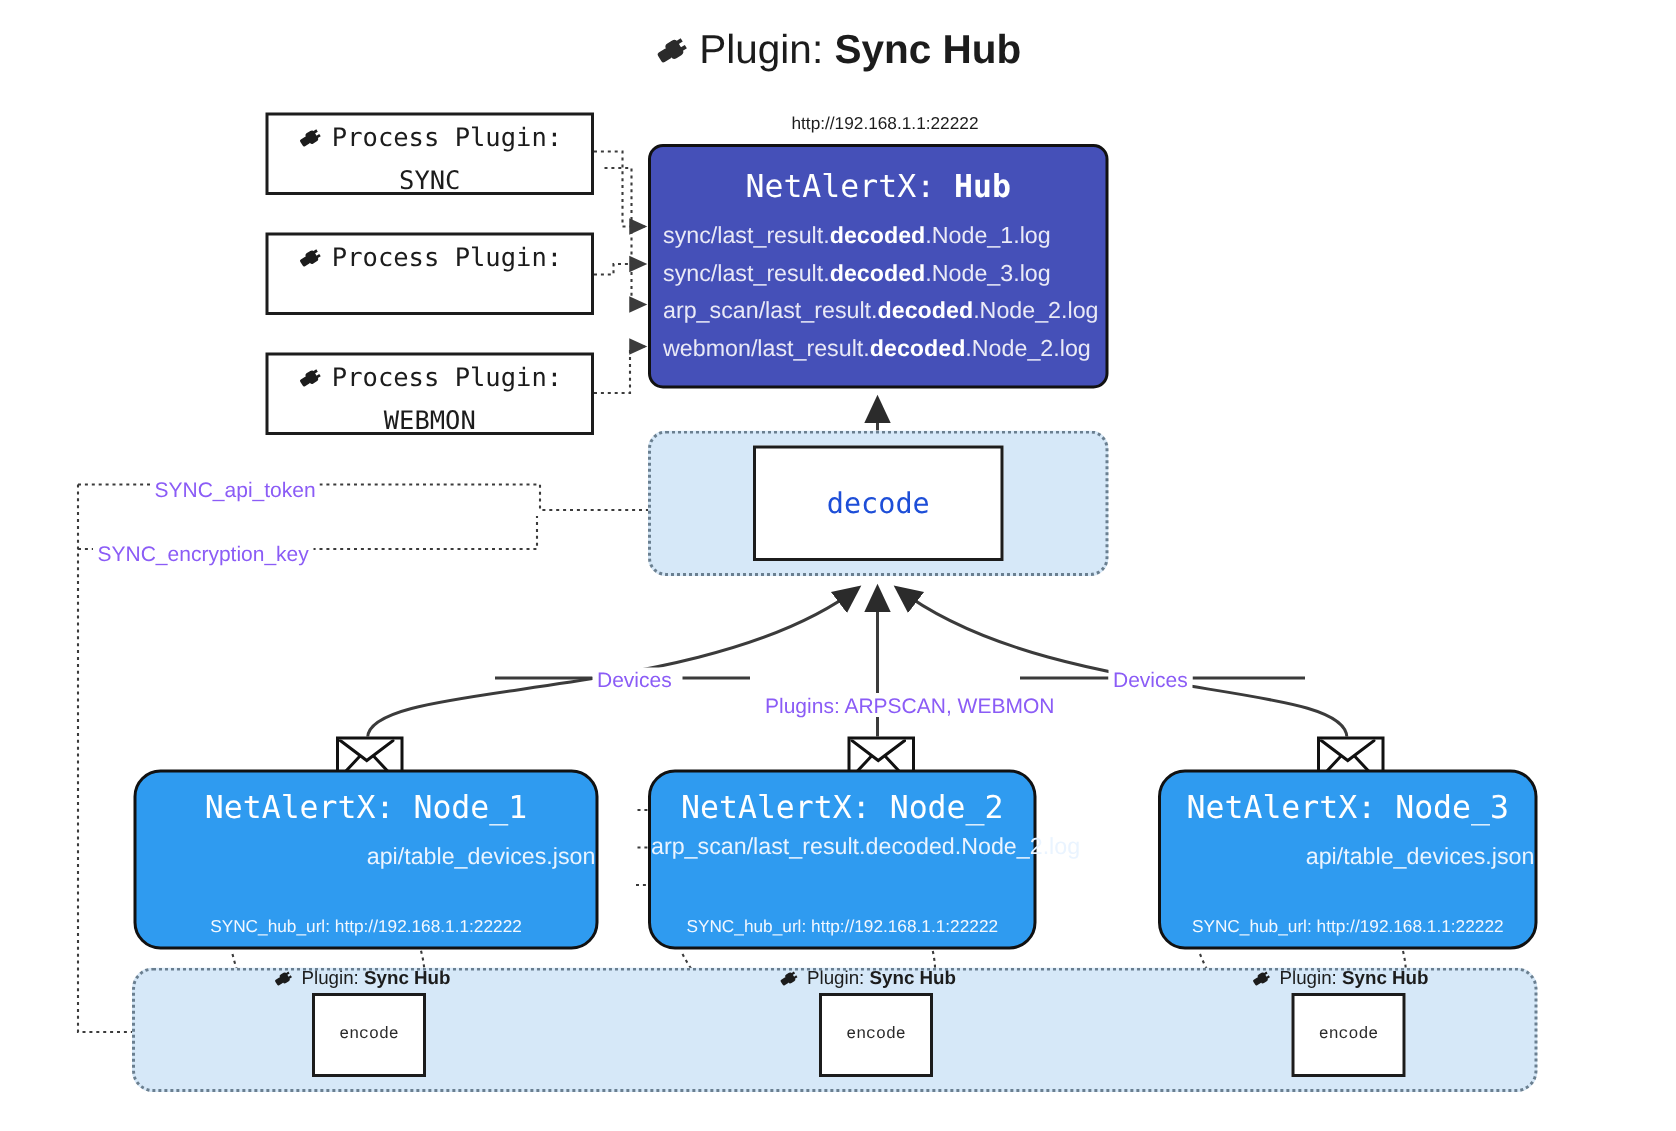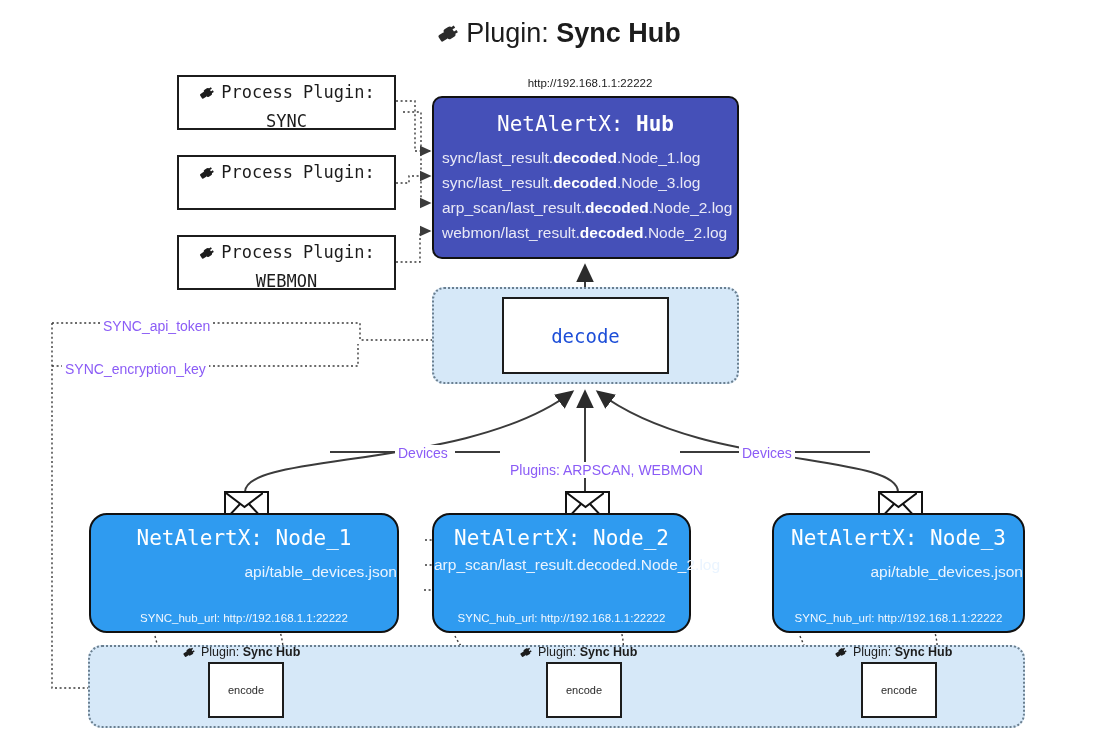--- a/index.html
+++ b/index.html
@@ -68,21 +68,21 @@
   .env:before,.env:after{content:"";position:absolute;left:0;top:0;width:100%;height:100%;}
   #env1{left:224px;top:491px;}
   #env2{left:565px;top:491px;}
   #env3{left:878px;top:491px;}
 
   
   #encode-wrap{left:88px;top:645px;width:937px;height:83px;background:#d6e8f8;
                border:2px dotted #6a7f90;border-radius:14px;}
   .enc-box{position:absolute;width:72px;height:52px;background:#fff;border:2.5px solid #1c1c1c;
            display:flex;align-items:center;justify-content:center;
-           font-family:Liberation Sans, sans-serif;font-size:11px;color:#2a2a2a;}
+           font-family:Liberation Mono, monospace;font-size:11px;color:#2a2a2a;}
   #enc1{left:208px;top:662px;}
   #enc2{left:546px;top:662px;}
   #enc3{left:861px;top:662px;}
   .enc-label{position:absolute;font-size:12.5px;color:#1c1c1c;white-space:nowrap;}
   .enc-label b{font-weight:bold;}
   #encl1{left:182px;top:645px;}
   #encl2{left:519px;top:645px;}
   #encl3{left:834px;top:645px;}
 
   

